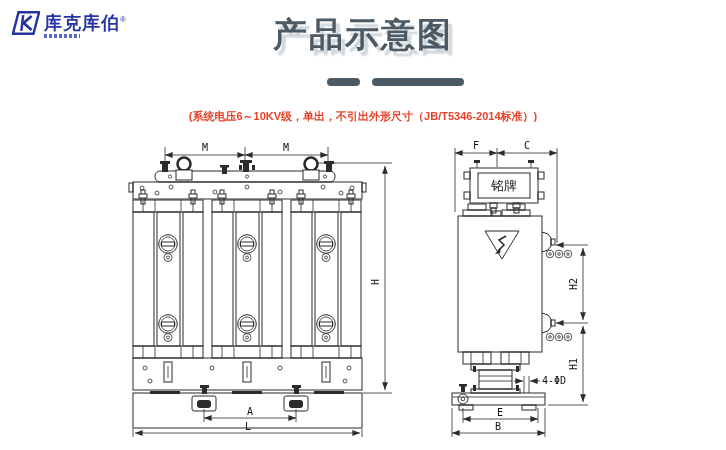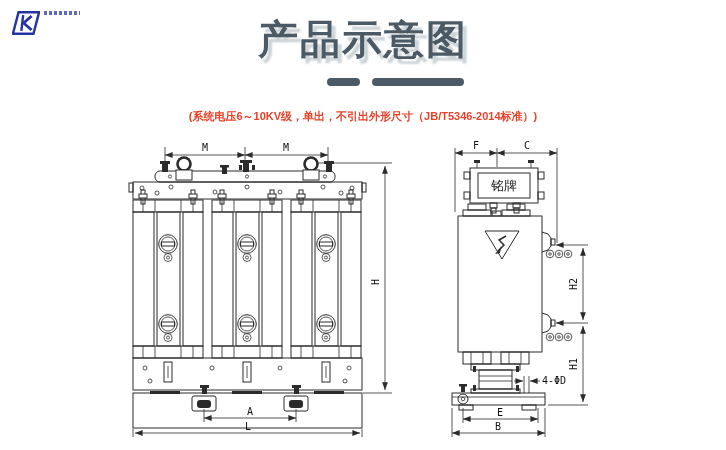--- a/index.html
+++ b/index.html
@@ -8,21 +8,21 @@
   
   .logo{position:absolute;left:12px;top:10px;display:flex;align-items:flex-start;gap:4px;}
   .logo-icon{width:28px;height:26px;}
   .logo-txtcol{display:flex;flex-direction:column;}
   .logo-brand{font-size:18px;font-weight:900;color:#2633a3;letter-spacing:1px;line-height:20px;white-space:nowrap;}
   .logo-reg{font-size:8px;vertical-align:super;font-weight:400;}
   .logo-tagline{margin-top:1px;width:36px;height:4px;
       background:repeating-linear-gradient(90deg,#5a6ac0 0 3px,#ffffff00 3px 5px);}
   
   .title{position:absolute;top:12px;left:0;width:100%;text-align:center;
-         font-size:40px;font-weight:900;color:#4b5a64;letter-spacing:2px;
+         font-size:34px;font-weight:900;color:#4b5a64;letter-spacing:2px;
          text-shadow:4px 5px 2px #ccd3d7;}
   .dash{position:absolute;background:#4b5a64;height:8px;border-radius:4px;top:78px;}
   .dash-short{left:327px;width:33px;}
   .dash-long{left:372px;width:92px;}
   
   .note{position:absolute;top:109px;left:0;width:100%;text-align:center;
         font-size:11px;font-weight:700;color:#e8432a;}
   
   .drawing{position:absolute;left:0;top:0;}
   .s{fill:none;stroke:#2b2b2b;stroke-width:1;}
@@ -37,20 +37,21 @@
 
 <div class="page">
 
   <div class="logo">
     <svg class="logo-icon" viewBox="0 0 30 27">
       <path d="M7,2 L29,2 L23,25 L1,25 Z" fill="none" stroke="#2633a3" stroke-width="2.6"></path>
       <path d="M12,5 L10,22" fill="none" stroke="#2633a3" stroke-width="2.6"></path>
       <path d="M21,6 L12.5,13.5 L21,21" fill="none" stroke="#2633a3" stroke-width="3"></path>
     </svg>
     <div class="logo-txtcol">
+      <div class="logo-brand"><span>库克库伯</span><span class="logo-reg">®</span></div>
       <div class="logo-tagline"></div>
     </div>
   </div>
 
   <div class="title">产品示意图</div>
   <div class="dash dash-short"></div>
   <div class="dash dash-long"></div>
 
   <div class="note">(系统电压6～10KV级，单出，不引出外形尺寸（JB/T5346-2014标准）)</div>
 

